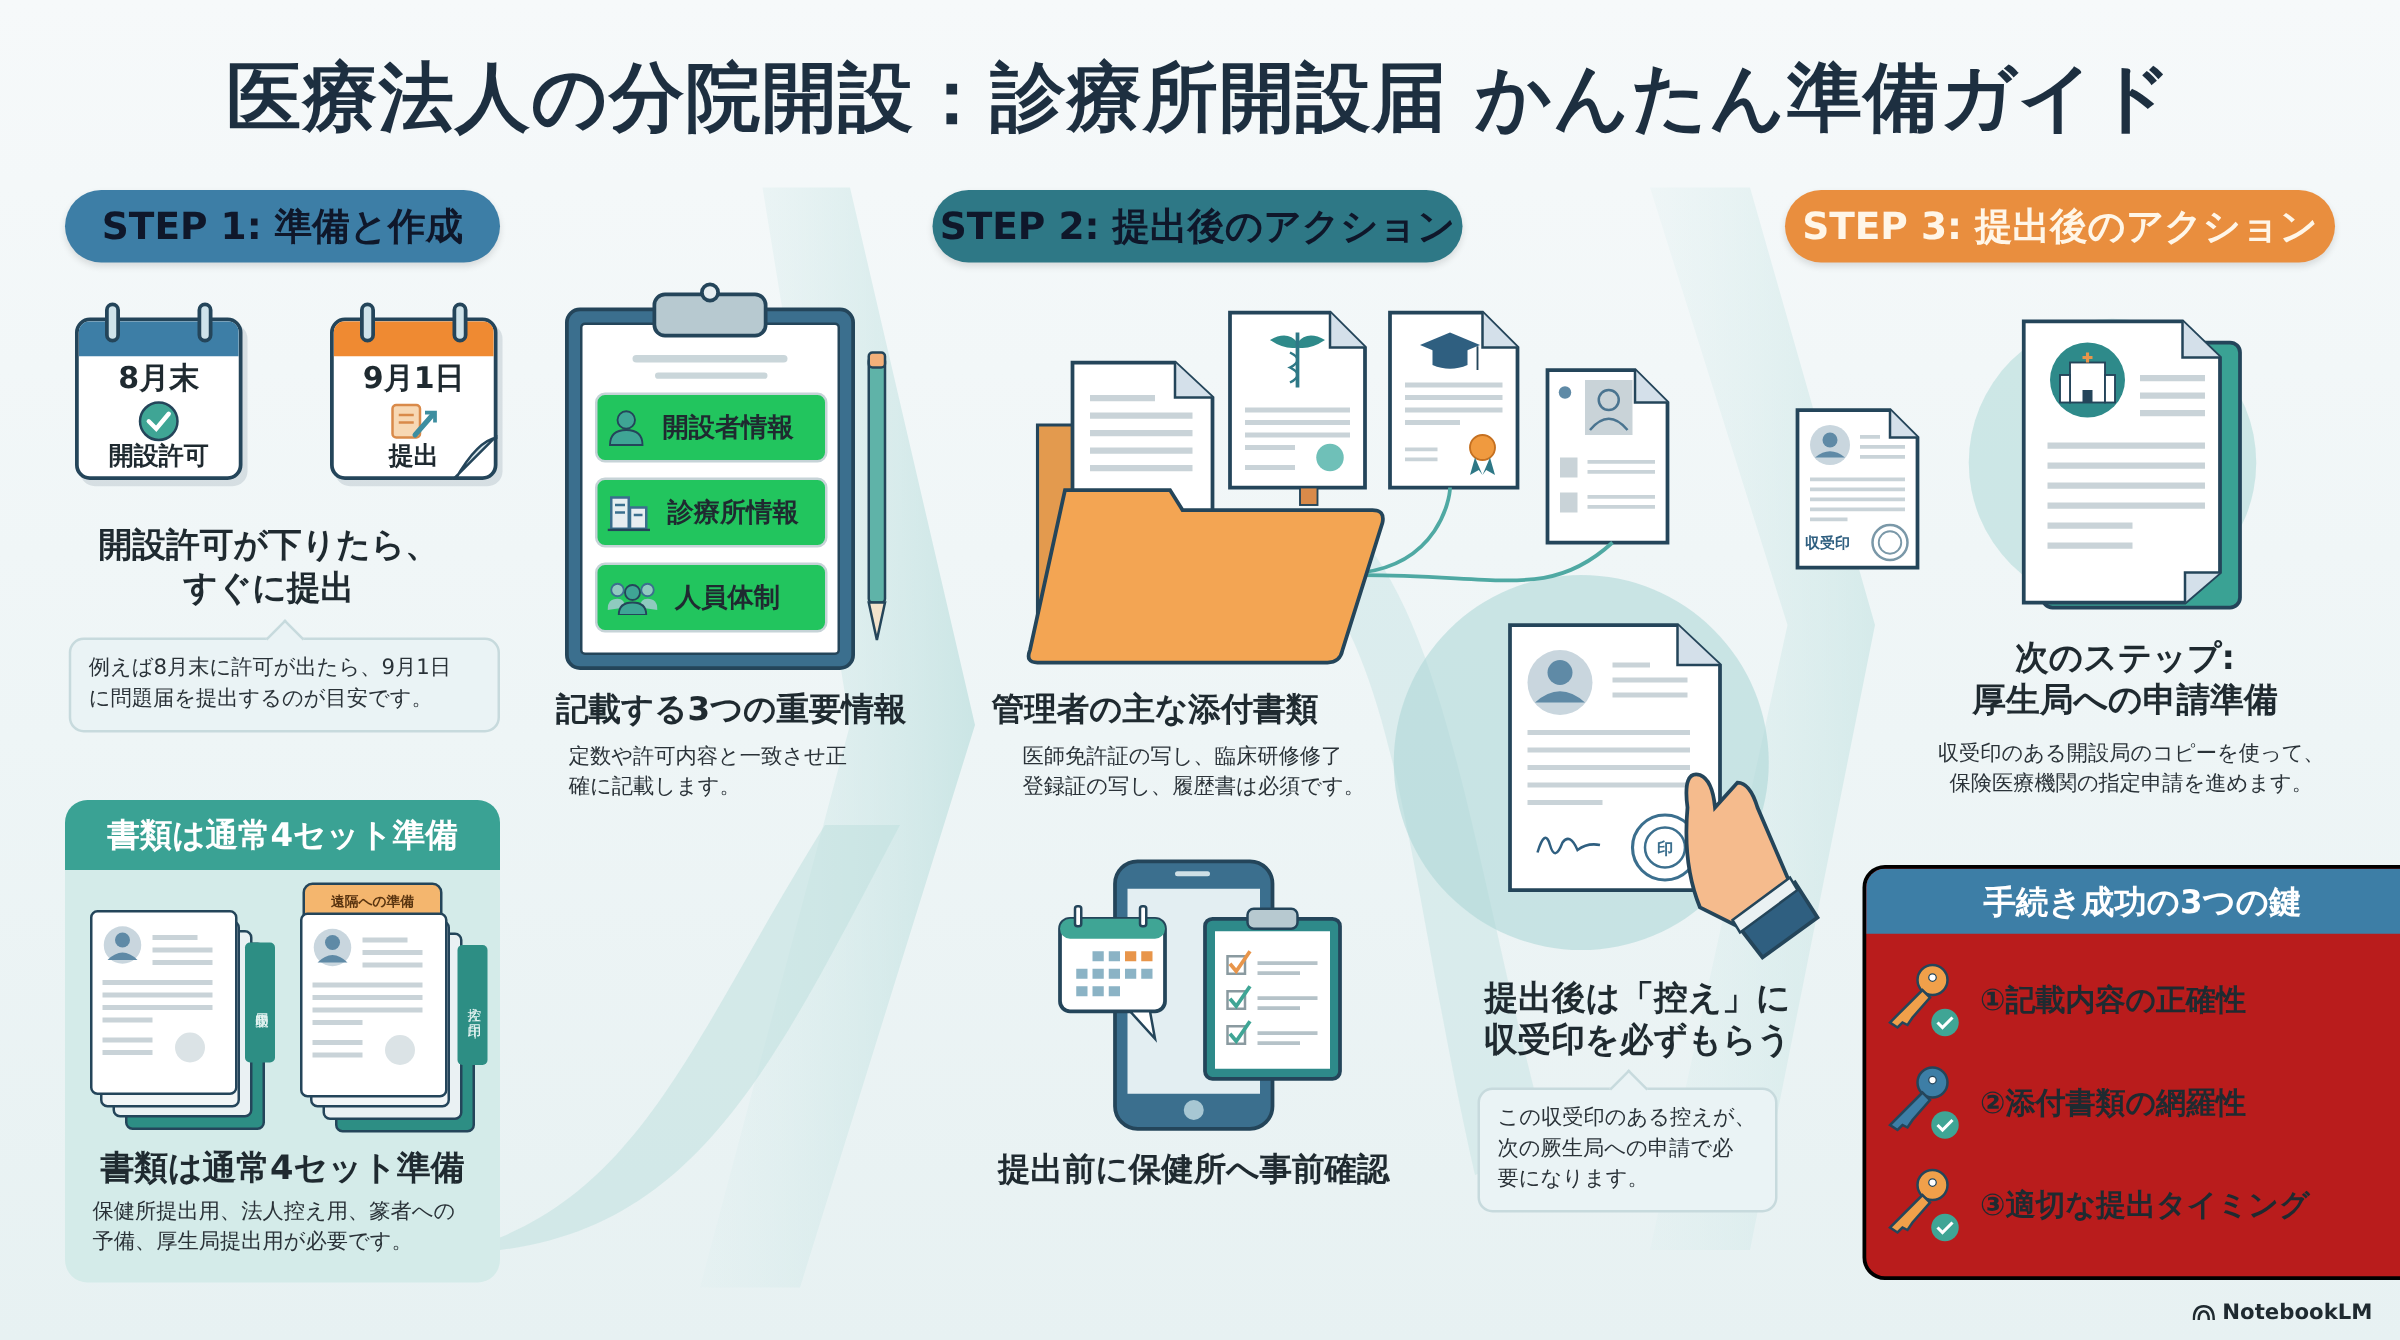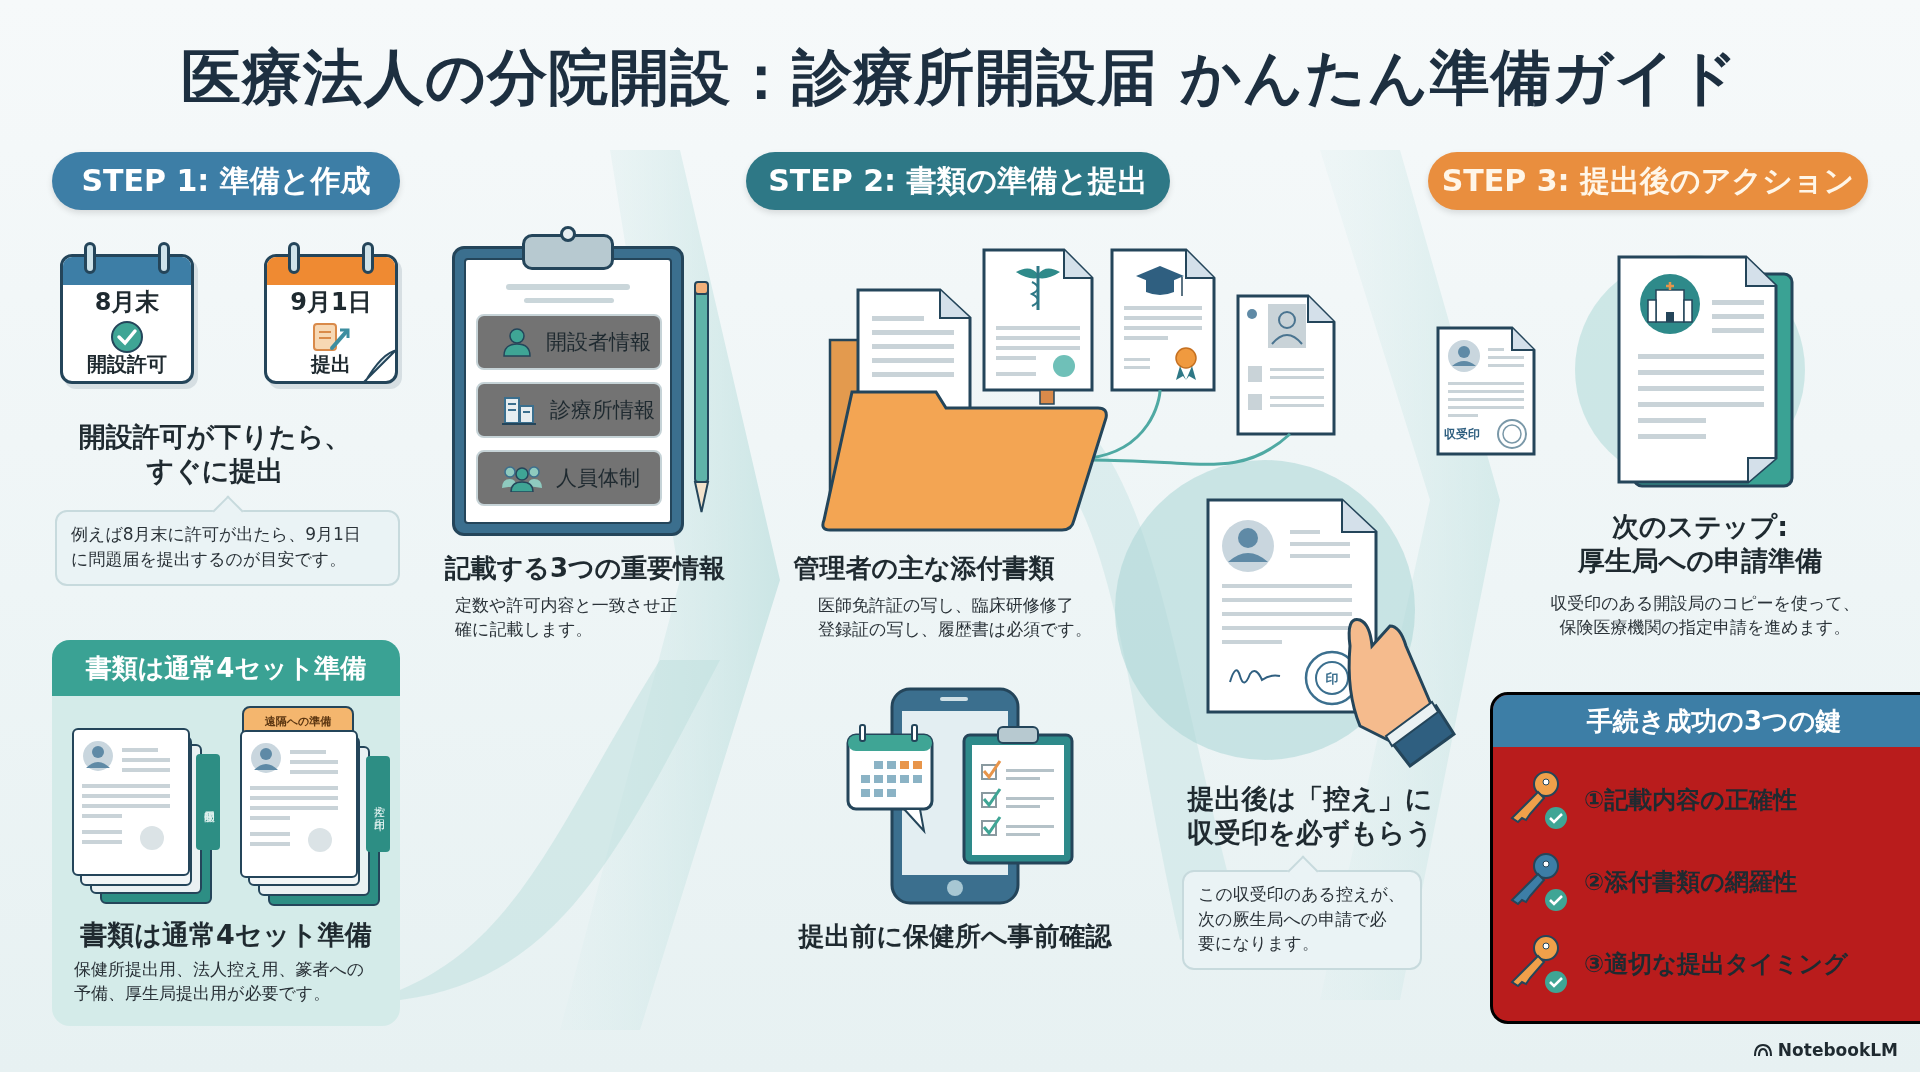--- a/index.html
+++ b/index.html
@@ -10,43 +10,43 @@
     color: #1f2a30;
     position: relative;
   }
   .canvas { position: absolute; inset: 0; }
   .bg-shape { position: absolute; pointer-events: none; }
   .title {
     position: absolute; left: 0; right: 0; top: 38px; text-align: center;
     font-size: 60px; font-weight: bold; color: #1d2f40; letter-spacing: 1px;
   }
   .step-pill {
-    position: absolute; height: 58px; border-radius: 29px; color: #ffffff;
+    position: absolute; height: 58px; border-radius: 29px; color: #0f172a;
     font-size: 30px; font-weight: bold; display: flex; align-items: center; justify-content: center;
     box-shadow: 0 3px 6px rgba(0,0,0,0.12);
   }
   .heading { position: absolute; font-weight: bold; color: #1f2a30; text-align: center; line-height: 1.25; }
   .body-text { position: absolute; color: #2a3238; font-size: 17px; line-height: 1.4; }
   .callout {
     position: absolute; background: #eaf3f5; border: 2px solid #c7dadd; border-radius: 12px;
     font-size: 17px; line-height: 1.45; color: #2a3238; padding: 10px 14px;
   }
   .callout::before {
     content: ""; position: absolute; top: -12px; width: 20px; height: 20px; background: #eaf3f5;
     border-left: 2px solid #c7dadd; border-top: 2px solid #c7dadd; transform: rotate(45deg);
   }
   .cal { position: absolute; width: 134px; height: 142px; }
   .cal-body { position: absolute; left: 0; right: 0; top: 12px; bottom: 0; background: #fff; border: 3px solid #24455a; border-radius: 12px; overflow: hidden; box-shadow: 4px 5px 0 rgba(60,90,110,0.15); }
   .cal-head { height: 28px; }
   .cal-ring { position: absolute; top: 0; width: 12px; height: 32px; border: 3px solid #24455a; background: #cfe3ea; border-radius: 6px; }
   .cal-date { position: absolute; top: 44px; left: 0; right: 0; text-align: center; font-size: 24px; font-weight: bold; }
   .cal-label { position: absolute; bottom: 6px; left: 0; right: 0; text-align: center; font-size: 20px; font-weight: bold; }
   .clipboard-row {
-    position: absolute; left: 476px; width: 186px; height: 56px; background: #737373; border: 2px solid #c6d3d7; border-radius: 8px;
-    display: flex; align-items: center; padding-left: 24px; gap: 14px; font-size: 21px; font-weight: normal; color: #1f2a30;
+    position: absolute; left: 476px; width: 186px; height: 56px; background: #22c55e; border: 2px solid #c6d3d7; border-radius: 8px;
+    display: flex; align-items: center; padding-left: 8px; gap: 14px; font-size: 21px; font-weight: bold; color: #1f2a30;
   }
   .box-section { position: absolute; border-radius: 18px; overflow: hidden; }
   .box-header { color: #fff; font-weight: bold; display: flex; align-items: center; justify-content: center; }
   .key-row { position: absolute; left: 1508px; display: flex; align-items: center; gap: 16px; font-size: 24px; font-weight: bold; color: #1f2a30; }
   .footer-logo { position: absolute; right: 22px; bottom: 12px; font-size: 17px; font-weight: bold; color: #1f2a30; display: flex; align-items: center; gap: 6px; }
   svg { display: block; }
 </style>
 </head>
 <body>
 
@@ -218,21 +218,21 @@
       <circle cx="72" cy="100" r="12" fill="#dbe3e6"></circle>
     </svg>
     <div style="position:absolute;left:126px;top:50px;width:24px;height:96px;background:#2d8e84;border-radius:4px;color:#e4f3f1;font-size:11px;writing-mode:vertical-rl;display:flex;align-items:center;justify-content:center;" data-name="side-tab-right">控え用印</div>
   </div>
   <div class="heading" style="left:52px;top:918px;width:348px;font-size:27px;" data-name="four-sets-heading">書類は通常4セット準備</div>
   <div class="body-text" style="left:74px;top:958px;width:320px;" data-name="four-sets-body">
     <div data-name="four-sets-body-line1">保健所提出用、法人控え用、篆者への</div>
     <div data-name="four-sets-body-line2">予備、厚生局提出用が必要です。</div>
   </div>
 
-  <div class="step-pill" style="left:746px;top:152px;width:424px;background:#2e7886;" data-name="step2-pill">STEP 2: 書類の準備と提出</div>
+  <div class="step-pill" style="left:746px;top:152px;width:424px;background:#2e7886;" data-name="step2-pill">STEP 2: 提出後のアクション</div>
 
   <svg style="position:absolute;left:820px;top:240px" width="540" height="300" data-name="folder-documents-illustration">
     <path d="M10 100 L70 100 L70 270 L10 270 Z" fill="#e39a4e" stroke="#24455a" stroke-width="2.5"></path>
 
     <g data-name="document-icon">
       <path d="M38 50 L120 50 L150 78 L150 240 L38 240 Z" fill="#fff" stroke="#24455a" stroke-width="3"></path>
       <path d="M120 50 L120 78 L150 78" fill="#d4e0ea" stroke="#24455a" stroke-width="2"></path>
       <rect x="52" y="76" width="52" height="5" fill="#c9d3d8"></rect>
         <rect x="52" y="90" width="82" height="5" fill="#c9d3d8"></rect>
         <rect x="52" y="104" width="82" height="5" fill="#c9d3d8"></rect>

